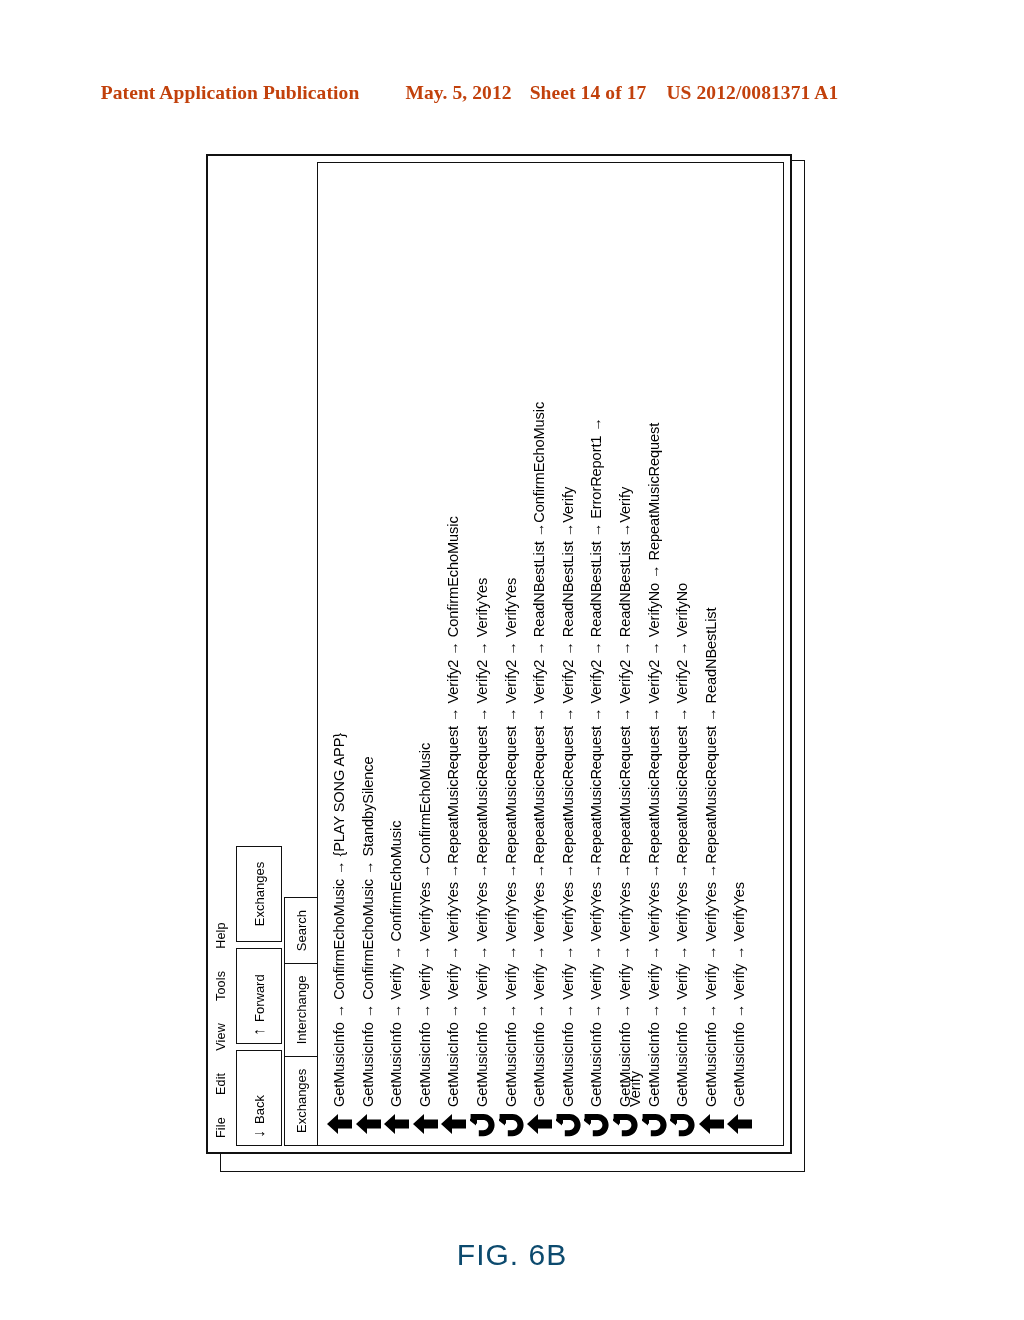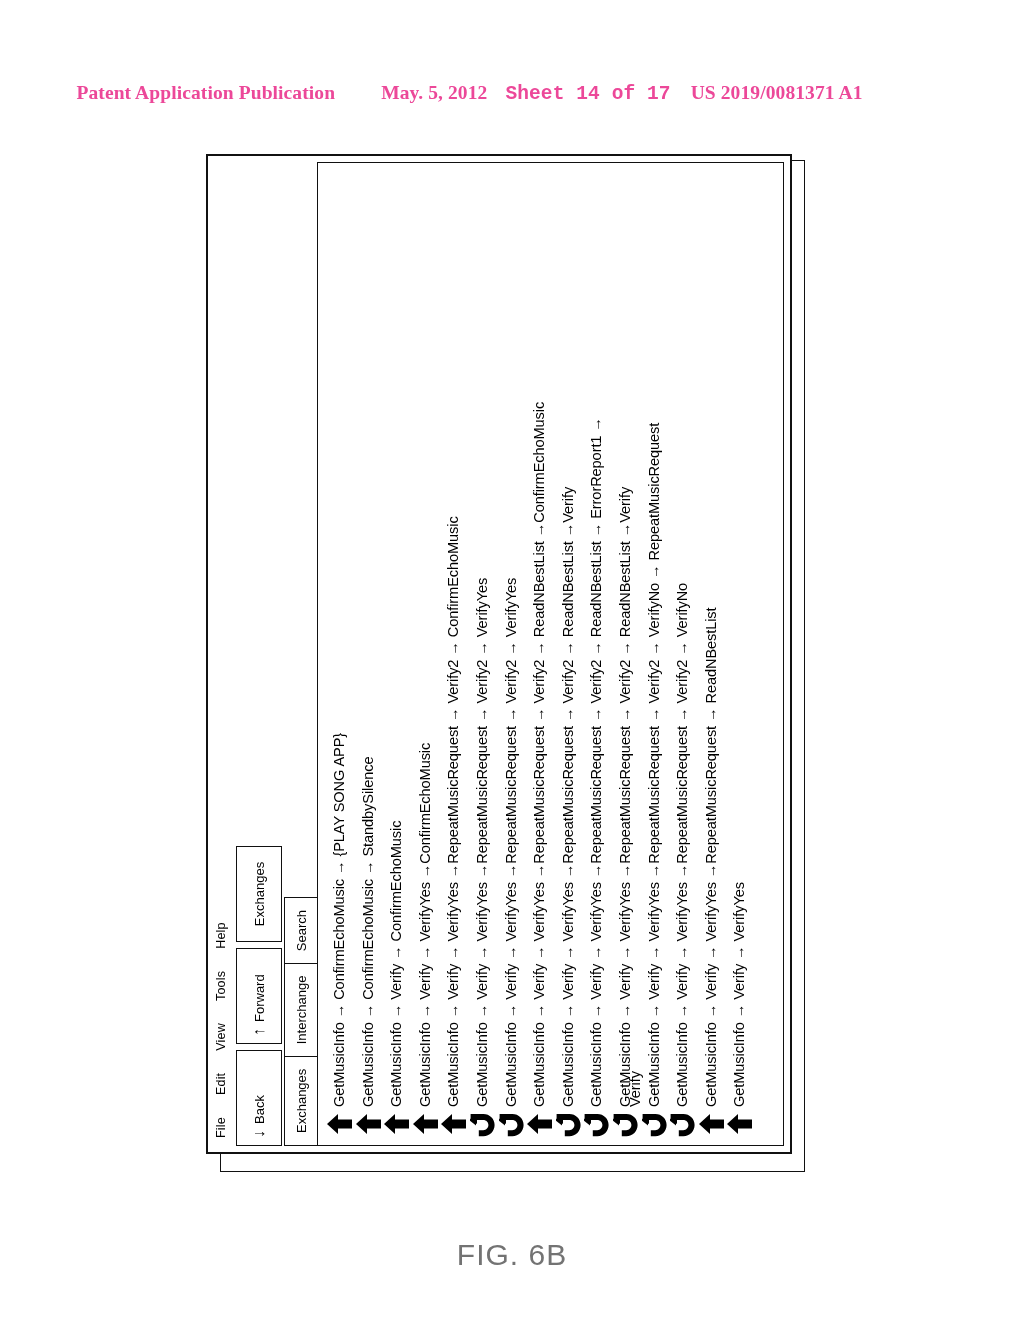--- a/index.html
+++ b/index.html
@@ -15,26 +15,26 @@
   #patent-header{
     position:absolute;
     top:82px; left:0; width:939px;
     display:flex;
     justify-content:center;
     align-items:baseline;
     font-family:"Liberation Serif",serif;
     font-weight:bold;
     font-size:19.5px;
     letter-spacing:.1px;
-    color:#ec4899;
+    color:#c2410c;
     white-space:nowrap;
   }
   #patent-header .hdr-pub{margin-right:46px;}
   #patent-header .hdr-date{margin-right:18px;}
-  #patent-header .hdr-sheet{margin-right:20px;font-family:Liberation Mono, monospace;}
+  #patent-header .hdr-sheet{margin-right:20px;}
 
   
   
   #figure-stage{
     position:absolute;
     left:512px; top:660px;
     width:1040px;height:620px;
     margin-left:-520px;margin-top:-310px;
     transform:rotate(-90deg);
     transform-origin:50% 50%;
@@ -192,32 +192,32 @@
   .leader{position:absolute;}
 
   
   #fig-caption{
     position:absolute;
     left:512px; top:1238px;
     transform:translateX(-50%);
     font-family:"Liberation Sans",sans-serif;
     font-size:30px;
     letter-spacing:1px;
-    color:#737373;
+    color:#0c4a6e;
     white-space:nowrap;
   }
 </style>
 </head>
 <body>
 
 <div id="patent-header">
   <span class="hdr-pub">Patent Application Publication</span>
   <span class="hdr-date">May. 5, 2012</span>
   <span class="hdr-sheet">Sheet 14 of 17</span>
-  <span class="hdr-num">US 2019/0081371 A1</span>
+  <span class="hdr-num">US 2012/0081371 A1</span>
 </div>
 
 <div id="figure-stage">
   <div id="figure-inner">
 
     <div id="window-backdrop"></div>
 
     <div class="ref-num" id="ref-670">670</div>
     <svg class="leader" style="left:150px;top:40px;" width="260" height="190" viewBox="0 0 260 190">
       <line x1="254" y1="6" x2="6" y2="184" stroke="#111" stroke-width="2.4"></line>

